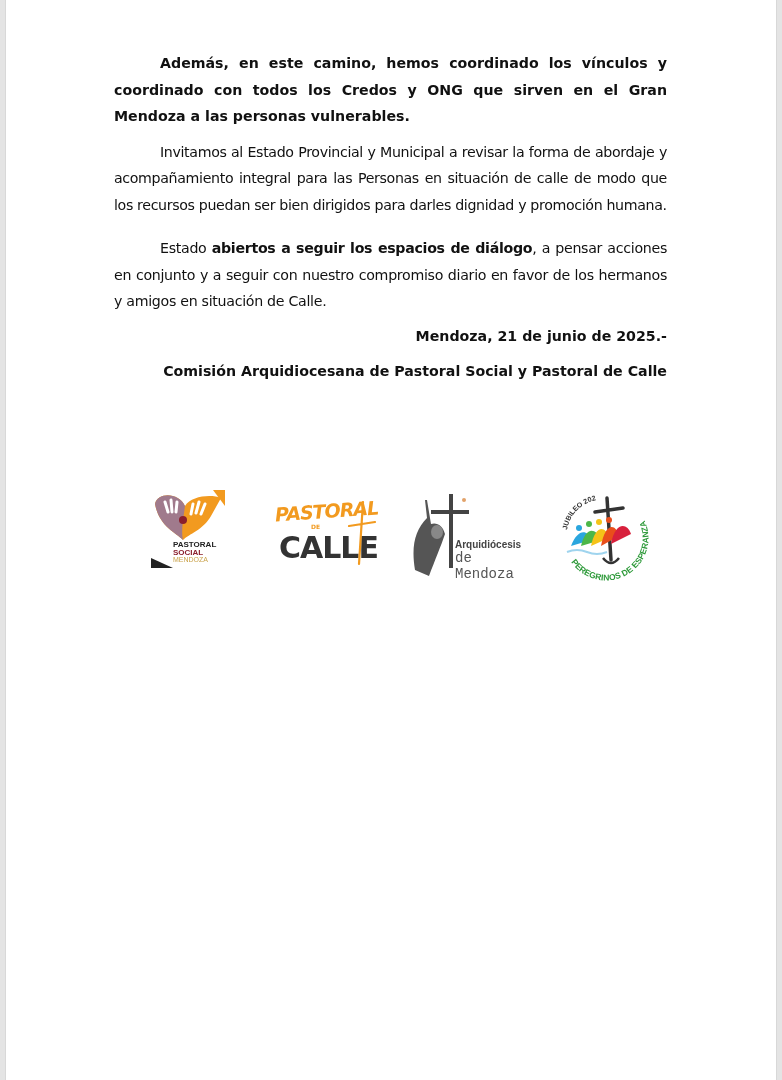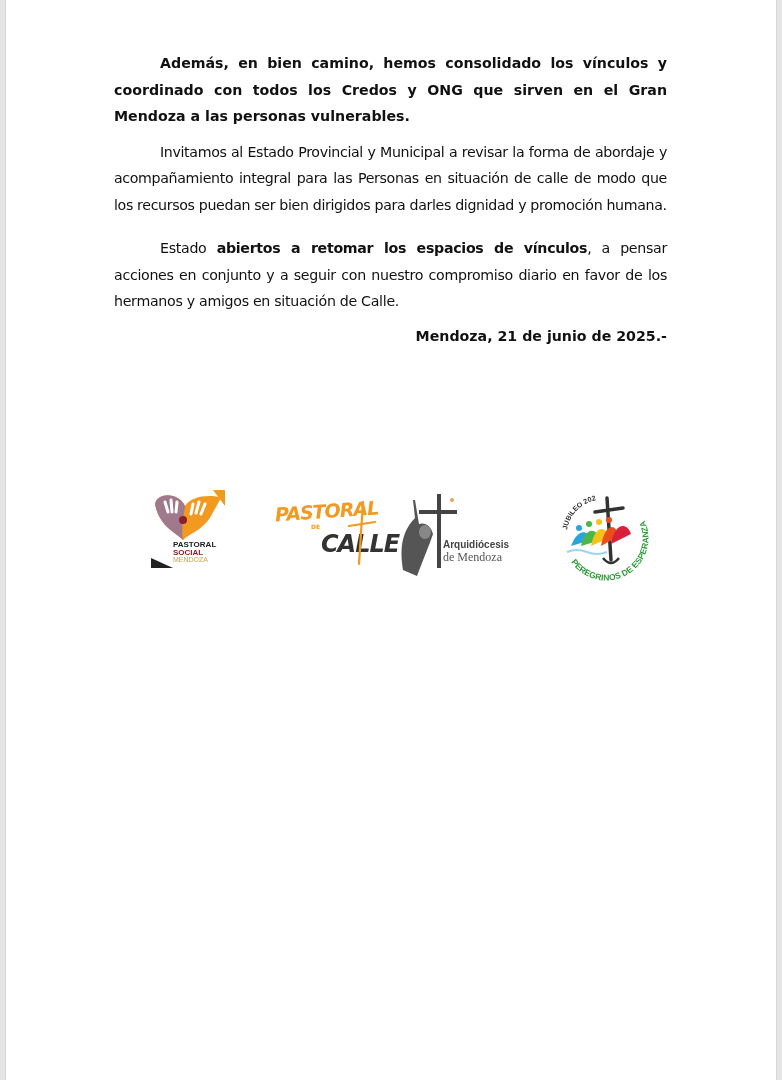--- a/index.html
+++ b/index.html
@@ -31,24 +31,25 @@
       position: absolute; top: 488px; left: 0; width: 772px; height: 100px;
     }
     .logo { position: absolute; }
     .lbl { font-family: "Liberation Sans", sans-serif; font-weight: bold; }
   </style>
 </head>
 <body>
 
 <div class="page">
   <div class="content">
-    <p class="indent para1">Además, en bien camino, hemos consolidado los vínculos y coordinado con todos los Credos y ONG que sirven en el Gran Mendoza a las personas vulnerables.</p>
+    <p class="indent para1">Además, en este camino, hemos coordinado los vínculos y coordinado con todos los Credos y ONG que sirven en el Gran Mendoza a las personas vulnerables.</p>
     <p class="indent para2">Invitamos al Estado Provincial y Municipal a revisar la forma de abordaje y acompañamiento integral para las Personas en situación de calle de modo que los recursos puedan ser bien dirigidos para darles dignidad y promoción humana.</p>
-    <p class="indent para3"><span>Estado </span><span class="bold">abiertos a retomar los espacios de vínculos</span><span>, a pensar acciones en conjunto y a seguir con nuestro compromiso diario en favor de los hermanos y amigos en situación de Calle.</span></p>
+    <p class="indent para3"><span>Estado </span><span class="bold">abiertos a seguir los espacios de diálogo</span><span>, a pensar acciones en conjunto y a seguir con nuestro compromiso diario en favor de los hermanos y amigos en situación de Calle.</span></p>
     <p class="right">Mendoza, 21 de junio de 2025.-</p>
+    <p class="right">Comisión Arquidiocesana de Pastoral Social y Pastoral de Calle</p>
   </div>
 
   <div class="logos">
 
     <div class="logo" style="left:140px; top:2px; width:80px; height:80px;">
       <svg width="80" height="52" viewBox="0 0 80 52">
         <path d="M10 14 C12 2, 34 2, 40 16 C46 6, 66 4, 76 8 L66 26 C58 40, 44 44, 38 50 C30 42, 14 36, 10 14 Z" fill="#f29a1f"></path>
         <path d="M10 14 C12 2, 34 2, 40 16 C38 30, 36 42, 38 50 C30 42, 14 36, 10 14 Z" fill="#a07a8c"></path>
         <path d="M20 12 l3 10 M26 10 l1 12 M32 12 l-1 10" stroke="#fff" stroke-width="3" stroke-linecap="round"></path>
         <path d="M48 14 l-2 10 M54 12 l-3 11 M60 14 l-4 10" stroke="#fff" stroke-width="3" stroke-linecap="round"></path>
@@ -59,36 +60,36 @@
       <div class="lbl" style="position:absolute; left:28px; top:58px; font-size:8px; color:#8a1e2c;">SOCIAL</div>
       <div style="position:absolute; left:28px; top:66px; font-size:7px; color:#c9a24a; font-family:'Liberation Sans',sans-serif;">MENDOZA</div>
       <svg width="22" height="12" viewBox="0 0 22 12" style="position:absolute; left:6px; top:66px;">
         <polygon points="0,2 22,12 0,12" fill="#222"></polygon>
       </svg>
     </div>
 
     <div class="logo" style="left:268px; top:8px; width:110px; height:80px;">
       <div style="position:absolute; left:2px; top:4px; font-family:'DejaVu Sans',sans-serif; font-weight:bold; font-style:italic; font-size:19px; color:#f29a1f; letter-spacing:-1px; transform:rotate(-4deg);">PASTORAL</div>
       <div style="position:absolute; left:38px; top:27px; font-size:6px; color:#f29a1f; font-weight:bold;">DE</div>
-      <div style="position:absolute; left:6px; top:34px; font-family:'DejaVu Sans',sans-serif; font-weight:bold; font-style:italic; font-size:24px; color:#333; letter-spacing:-1px;margin-left:42px;">CALLE</div>
+      <div style="position:absolute; left:6px; top:34px; font-family:'DejaVu Sans',sans-serif; font-weight:bold; font-size:30px; color:#333; letter-spacing:-1px;">CALLE</div>
       <svg width="30" height="66" viewBox="0 0 30 66" style="position:absolute; left:74px; top:4px;">
         <path d="M16 2 L12 64 M2 26 L28 22" stroke="#f29a1f" stroke-width="2.2" fill="none" stroke-linecap="round"></path>
       </svg>
     </div>
 
-    <div class="logo" style="left:388px; top:2px; width:130px; height:90px;">
+    <div class="logo" style="left:400px; top:2px; width:130px; height:90px;">
       <svg width="70" height="88" viewBox="0 0 70 88">
         <rect x="44" y="4" width="4" height="74" fill="#444"></rect>
         <rect x="26" y="20" width="38" height="4" fill="#444"></rect>
         <circle cx="59" cy="10" r="2" fill="#e2a26a"></circle>
         <path d="M20 10 L22 28 C10 40, 6 56, 10 80 L24 86 C30 70, 36 56, 40 44 C38 36, 32 32, 26 34 L22 10 Z" fill="#555"></path>
         <ellipse cx="32" cy="42" rx="6" ry="7" fill="#888"></ellipse>
       </svg>
       <div class="lbl" style="position:absolute; left:50px; top:49px; font-size:10px; color:#444;">Arquidiócesis</div>
-      <div style="position:absolute; left:50px; top:60px; font-size:12px; color:#555; font-family:Liberation Serif, serif;">de Mendoza</div>
+      <div style="position:absolute; left:50px; top:60px; font-size:14px; color:#555; font-family:Liberation Mono, monospace;">de Mendoza</div>
     </div>
 
     <div class="logo" style="left:552px; top:2px; width:94px; height:94px;">
       <svg width="94" height="94" viewBox="0 0 94 94">
         <path d="M50 8 L54 70 M38 22 L66 18" stroke="#333" stroke-width="3.5" fill="none" stroke-linecap="round"></path>
         <path d="M46 68 q8 10 16 0" stroke="#333" stroke-width="2.5" fill="none"></path>
         <path d="M14 56 C20 40, 30 38, 34 50 Z" fill="#2aa6de"></path>
         <path d="M24 56 C28 38, 38 36, 44 50 Z" fill="#4cb748"></path>
         <path d="M34 56 C38 36, 48 34, 52 48 Z" fill="#f5c318"></path>
         <path d="M44 56 C48 34, 58 32, 62 46 Z" fill="#e94e1b"></path>

